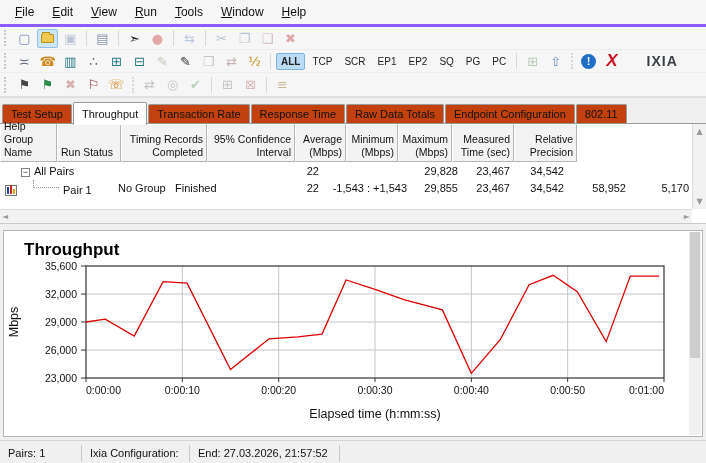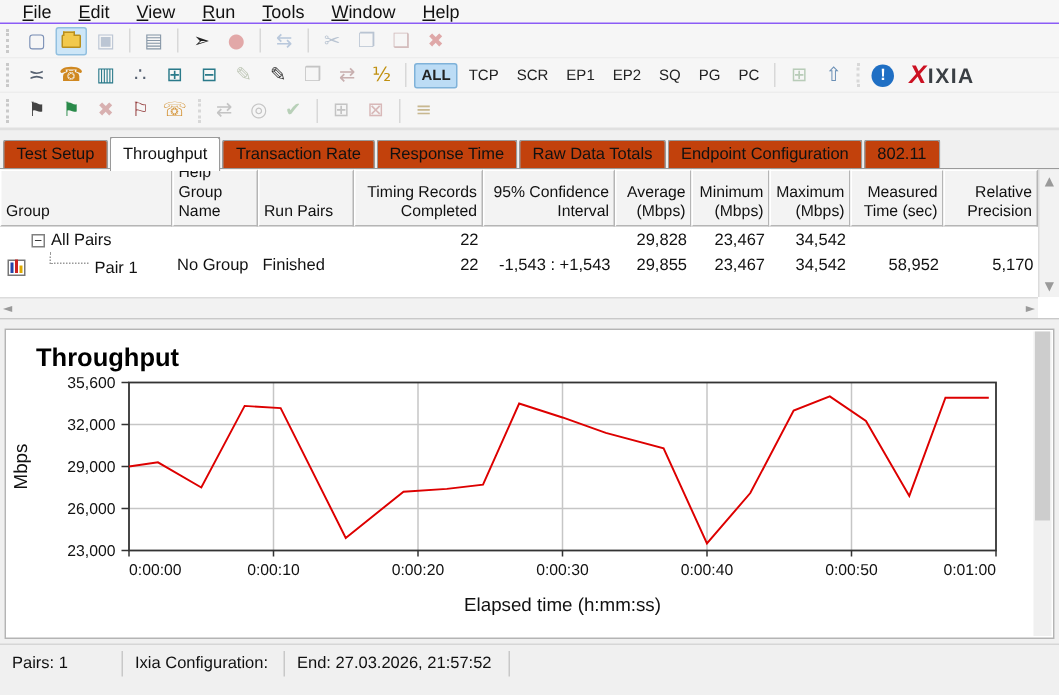--- a/index.html
+++ b/index.html
@@ -1,20 +1,20 @@
 <!DOCTYPE html>
 <html><head>
 <meta charset="utf-8">
 <style>
   * { margin:0; padding:0; box-sizing:border-box; }
   html,body { width:706px; height:463px; overflow:hidden; }
   body { font-family:"Liberation Sans","DejaVu Sans",sans-serif; background:#f0f0f0; color:#111; }
 
   
-  .menu-bar { height:16px; background:#f6f6f6; display:flex; align-items:center; padding-left:6px; border-bottom:1px solid #8b5cf6; }
+  .menu-bar { height:27px; background:#f6f6f6; display:flex; align-items:center; padding-left:6px; border-bottom:3px solid #8b5cf6; }
   .menu-item { font-size:12px; padding:3px 9px; cursor:default; }
   .menu-item::first-letter { text-decoration:underline; }
 
   
   .toolbar { height:23px; background:#f6f6f6; display:flex; align-items:center; border-bottom:1px solid #ededed; padding-left:2px; }
   .toolbar.tb3 { height:25px; border-bottom:2px solid #e0e0e0; }
   .grip { width:5px; height:16px; border-left:2px dotted #c9c9c9; margin:0 4px 0 2px; }
   .tbsep { width:1px; height:16px; background:#d8d8d8; margin:0 4px; }
   .tbsep.dotted { background:none; border-left:2px dotted #d8d8d8; }
   .tb-icon { width:21px; height:19px; display:inline-flex; align-items:center; justify-content:center;
@@ -22,21 +22,21 @@
   .tb-icon.active { background:#cde6f7; border-color:#92c0e0; }
   .tb-icon .glyph { font-family:"DejaVu Sans",sans-serif; }
   .folder-shape { width:13px; height:9px; background:#f2c94c; border:1px solid #b98f1d; border-radius:1px; position:relative; }
   .folder-shape::before { content:""; position:absolute; top:-3px; left:0; width:6px; height:2px; background:#f2c94c; border:1px solid #b98f1d; border-bottom:none; }
   .filter-btn { font-size:10px; padding:2px 4px; margin:0 1px; border:1px solid transparent; border-radius:2px; color:#222; }
   .filter-btn.active { background:#bcdcf5; border-color:#7fb2d9;font-weight:bold; }
   .info-circle { width:15px; height:15px; border-radius:50%; background:#1f6fc4; color:#fff; font-size:11px; font-weight:bold;
                  display:inline-flex; align-items:center; justify-content:center; margin:0 4px; }
   .ixia-logo { display:inline-flex; align-items:baseline; margin-left:6px; }
   .ixia-x { color:#cc1122; font-weight:bold; font-style:italic; font-size:17px; margin-right:1px; }
-  .ixia-text { color:#3a3f44; font-weight:bold; font-size:14px; letter-spacing:1px; }
+  .ixia-text { color:#3a3f44; font-weight:bold; font-size:14px; letter-spacing:1px;margin-left:28px; }
 
   
   .tab-bar { height:26px; background:#f0f0f0; display:flex; align-items:flex-end; padding:3px 2px 0 2px; position:relative; }
   .tab { font-size:11px; padding:3px 8px 3px 8px; background:#c2410c; border:1px solid #9a9a9a; border-bottom:none;
          border-radius:2px 2px 0 0; margin-right:1px; position:relative; top:0; height:20px; white-space:nowrap; }
   .tab.active { background:#fff; height:23px; top:1px; z-index:2; padding-top:5px; }
   .tab-bar::after { content:""; position:absolute; left:0; right:0; bottom:0; height:1px; background:#9a9a9a; }
 
   
   .table-wrap { height:100px; background:#fff; border-bottom:1px solid #c9c9c9; position:relative; }
@@ -224,24 +224,23 @@
     <div class="tab active">Throughput</div>
     <div class="tab">Transaction Rate</div>
     <div class="tab">Response Time</div>
     <div class="tab">Raw Data Totals</div>
     <div class="tab">Endpoint Configuration</div>
     <div class="tab">802.11</div>
   </div>
 
 <div class="table-wrap">
   <div class="tbl" id="table-header">
-      <div class="hdr-cell" style="width: 115px;">Group</div>
       <div class="hdr-cell" style="width: 57px;">Help Group
 Name</div>
-      <div class="hdr-cell" style="width: 64px;">Run Pairs</div>
+      <div class="hdr-cell" style="width: 64px;">Run Status</div>
       <div class="hdr-cell hdr-right" style="width: 86px;">Timing Records
 Completed</div>
       <div class="hdr-cell hdr-right" style="width: 88px;">95% Confidence
 Interval</div>
       <div class="hdr-cell hdr-right" style="width: 51px;">Average
 (Mbps)</div>
       <div class="hdr-cell hdr-right" style="width: 52px;">Minimum
 (Mbps)</div>
       <div class="hdr-cell hdr-right" style="width: 54px;">Maximum
 (Mbps)</div>

